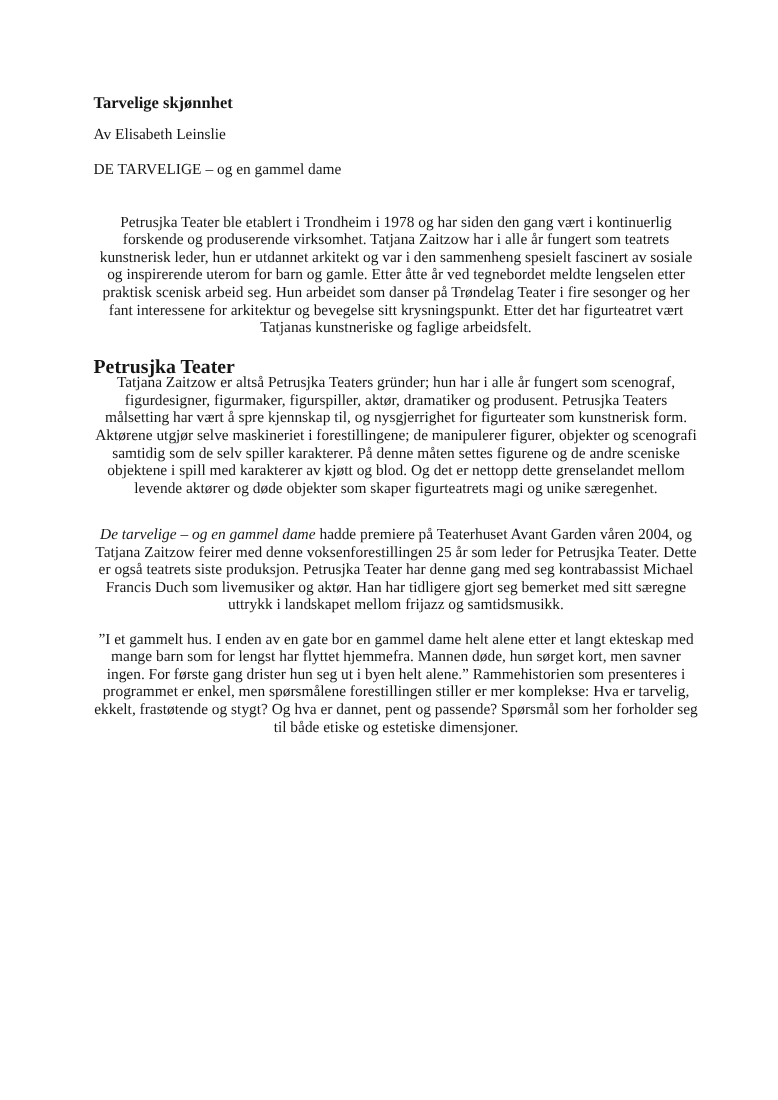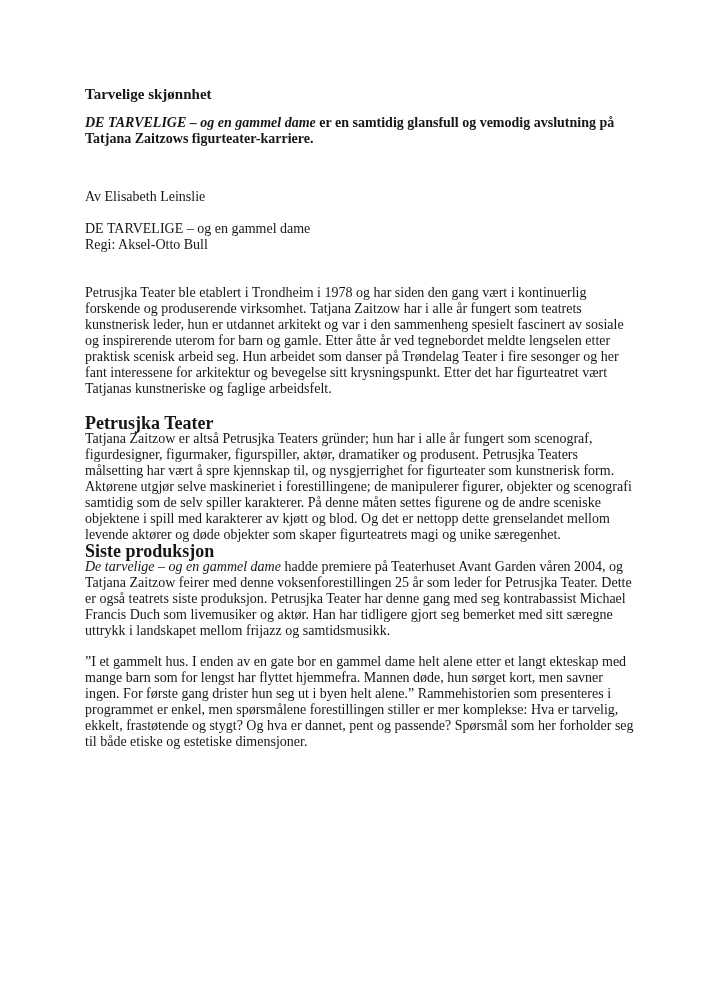--- a/index.html
+++ b/index.html
@@ -23,54 +23,51 @@
     margin-bottom: 13px;
   }
   .lede {
     font-weight: bold;
     margin-bottom: 42px;
   }
   .lede em { font-style: italic; }
   .byline { margin-bottom: 16px; }
   .credits { margin-bottom: 32px; }
   .credits div { line-height: 16px; }
-  .p { text-align: left; }
+  .p { text-align: center; }
   .mb-p1 { margin-bottom: 18px; }
-  .mb-p2 { }
+  .mb-p2 { margin-bottom: 26px; }
   .mb-p3 { margin-bottom: 17px; }
   .mb-p4 { margin-bottom: 15px; }
   .subhead {
     font-size: 18px;
     font-weight: bold;
     line-height: 16px;
   }
   em { font-style: italic; }
 </style>
 </head>
 <body>
 
 <div class="page">
 
   <h1 class="title">Tarvelige skjønnhet</h1>
 
-  <p class="lede"><em>DE TARVELIGE – og en gammel dame</em><span> er en samtidig glansfull og vemodig avslutning på Tatjana Zaitzows figurteater-karriere.</span></p>
 
   <p class="byline">Av Elisabeth Leinslie</p>
 
   <div class="credits">
     <div>DE TARVELIGE – og en gammel dame</div>
-    <div>Regi: Aksel-Otto Bull</div>
   </div>
 
   <p class="p mb-p1">Petrusjka Teater ble etablert i Trondheim i 1978 og har siden den gang vært i kontinuerlig forskende og produserende virksomhet. Tatjana Zaitzow har i alle år fungert som teatrets kunstnerisk leder, hun er utdannet arkitekt og var i den sammenheng spesielt fascinert av sosiale og inspirerende uterom for barn og gamle. Etter åtte år ved tegnebordet meldte lengselen etter praktisk scenisk arbeid seg. Hun arbeidet som danser på Trøndelag Teater i fire sesonger og her fant interessene for arkitektur og bevegelse sitt krysningspunkt. Etter det har figurteatret vært Tatjanas kunstneriske og faglige arbeidsfelt.</p>
 
   <section>
     <h2 class="subhead">Petrusjka Teater</h2>
     <p class="p mb-p2">Tatjana Zaitzow er altså Petrusjka Teaters gründer; hun har i alle år fungert som scenograf, figurdesigner, figurmaker, figurspiller, aktør, dramatiker og produsent. Petrusjka Teaters målsetting har vært å spre kjennskap til, og nysgjerrighet for figurteater som kunstnerisk form. Aktørene utgjør selve maskineriet i forestillingene; de manipulerer figurer, objekter og scenografi samtidig som de selv spiller karakterer. På denne måten settes figurene og de andre sceniske objektene i spill med karakterer av kjøtt og blod. Og det er nettopp dette grenselandet mellom levende aktører og døde objekter som skaper figurteatrets magi og unike særegenhet.</p>
   </section>
 
   <section>
-    <h2 class="subhead">Siste produksjon</h2>
     <p class="p mb-p4"><em>De tarvelige – og en gammel dame</em><span> hadde premiere på Teaterhuset Avant Garden våren 2004, og Tatjana Zaitzow feirer med denne voksenforestillingen 25 år som leder for Petrusjka Teater. Dette er også teatrets siste produksjon. Petrusjka Teater har denne gang med seg kontrabassist Michael Francis Duch som livemusiker og aktør. Han har tidligere gjort seg bemerket med sitt særegne uttrykk i landskapet mellom frijazz og samtidsmusikk.</span></p>
     <p class="p">”I et gammelt hus. I enden av en gate bor en gammel dame helt alene etter et langt ekteskap med mange barn som for lengst har flyttet hjemmefra. Mannen døde, hun sørget kort, men savner ingen. For første gang drister hun seg ut i byen helt alene.” Rammehistorien som presenteres i programmet er enkel, men spørsmålene forestillingen stiller er mer komplekse: Hva er tarvelig, ekkelt, frastøtende og stygt? Og hva er dannet, pent og passende? Spørsmål som her forholder seg til både etiske og estetiske dimensjoner.</p>
   </section>
 
 </div>
 
 </body></html>

